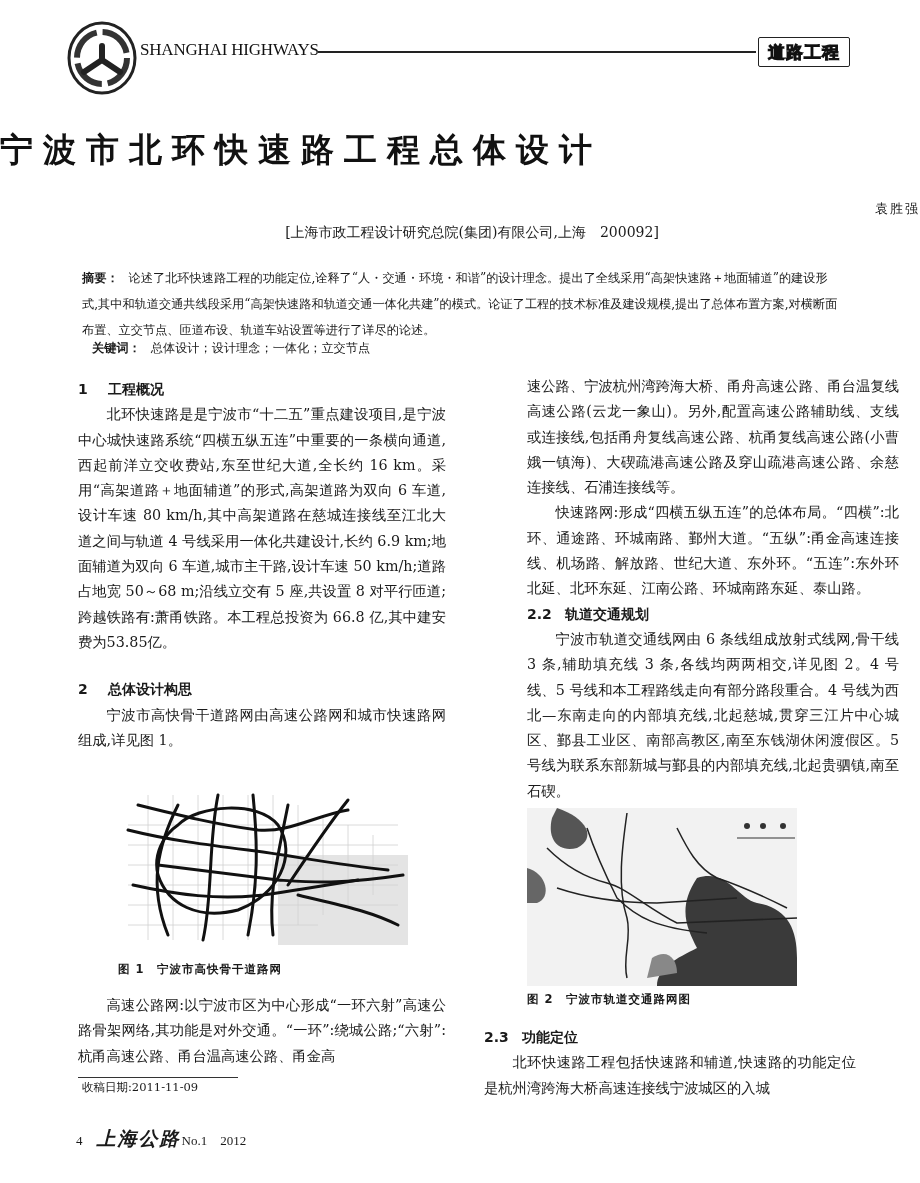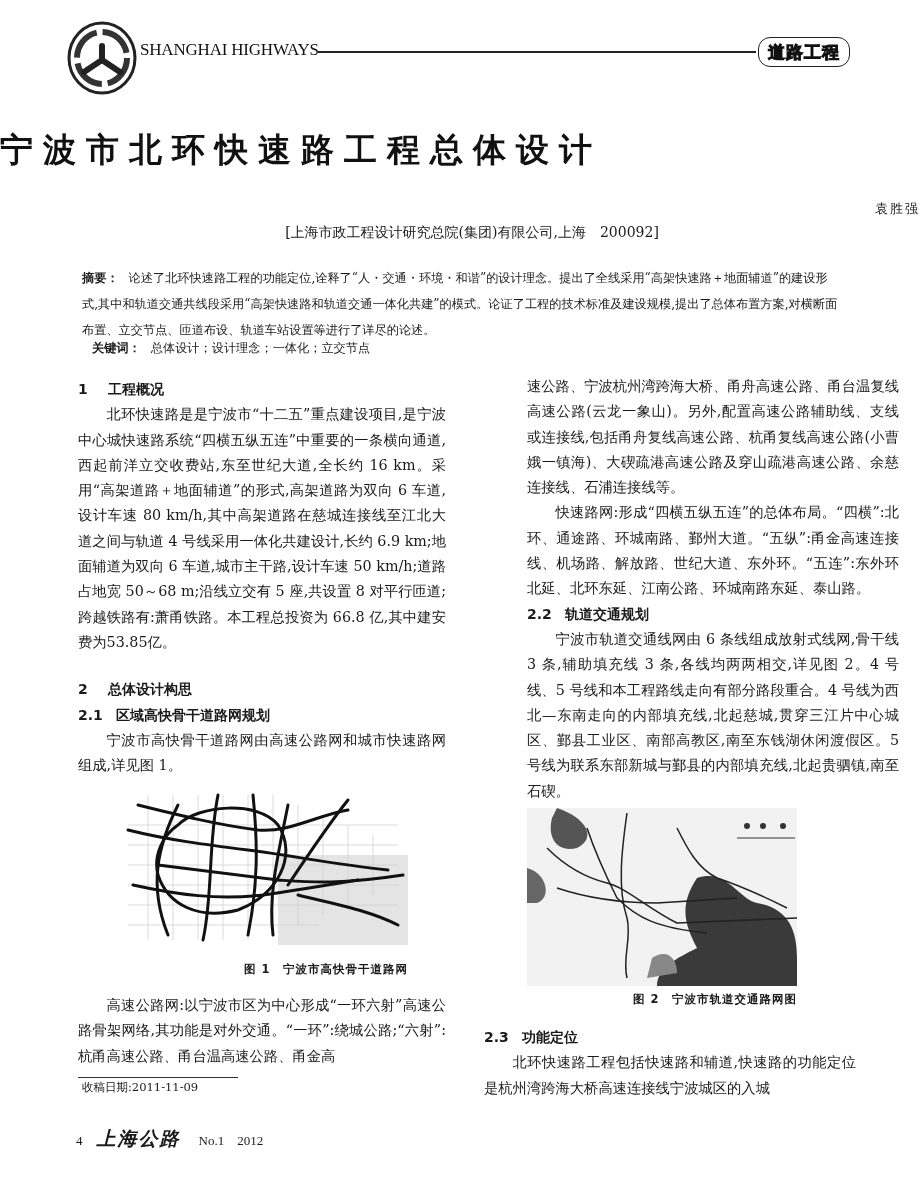--- a/index.html
+++ b/index.html
@@ -12,21 +12,21 @@
 
   
   .logo { left: 66px; top: 20px; width: 76px; height: 76px; }
   .journal-name {
     left: 140px; top: 40px; font-family: "Liberation Serif", serif;
     font-size: 17px; letter-spacing: -0.2px; color: #111;
   }
   .header-rule { left: 318px; top: 51px; width: 438px; height: 1.5px; background: #222; }
   .section-badge {
     left: 758px; top: 37px; width: 90px; height: 28px;
-    border: 1.5px solid #222; border-radius: 12px;
+    border: 1.5px solid #222; border-radius: 2px;
     font-family: "DejaVu Sans", sans-serif; font-size: 17px; font-weight: bold;
     color: #fff; -webkit-text-stroke: 1px #111; text-align: center; line-height: 28px;
     letter-spacing: 1px;
   }
 
   
   .title {
     left: 0; top: 128px; width: 920px; text-align: left;
     font-family: "DejaVu Sans", sans-serif; font-weight: bold; font-size: 33px;
     letter-spacing: 10px; color: #111;
@@ -55,27 +55,27 @@
   .heading { font-family: "DejaVu Sans", sans-serif; font-weight: bold; font-size: 14px; }
   .heading .num { display: inline-block; width: 30px; }
   .heading.sub .num { width: 38px; }
   .para { text-indent: 2em; margin: 0; }
   .para.noindent { text-indent: 0; }
 
   
   .figure-box { background: #fff; overflow: hidden; }
   .fig-caption {
     font-family: "DejaVu Sans", sans-serif; font-weight: bold; font-size: 11.5px;
-    text-align: right; letter-spacing: 1px;
+    text-align: left; letter-spacing: 1px;
   }
 
   .footnote-rule { left: 78px; top: 1077px; width: 160px; height: 1px; background: #333; }
   .footnote { left: 82px; top: 1080px; font-size: 11.5px; }
   .footer { left: 76px; top: 1126px; font-family: "Liberation Serif", serif; font-size: 13px; }
-  .footer .brand { font-family: "DejaVu Serif", serif; font-weight: bold; font-style: italic; font-size: 19px; margin: 0 18px 0 14px; letter-spacing: 2px; }
+  .footer .brand { font-family: "DejaVu Serif", serif; font-weight: bold; font-style: italic; font-size: 19px; margin: 0 1px 0 14px; letter-spacing: 2px; }
 </style>
 </head>
 <body>
 
 <div class="abs logo">
   <svg width="76" height="76" viewBox="0 0 76 76">
     <ellipse cx="36" cy="38" rx="33" ry="35" fill="none" stroke="#222" stroke-width="3"></ellipse>
     <ellipse cx="36" cy="38" rx="25" ry="26" fill="none" stroke="#333" stroke-width="6" stroke-dasharray="34 6"></ellipse>
     <path d="M36 26 L36 40 L18 52 M36 40 L54 52" fill="none" stroke="#222" stroke-width="6" stroke-linecap="round"></path>
   </svg>
@@ -95,23 +95,20 @@
   <span class="label">关键词：</span><span>总体设计；设计理念；一体化；立交节点</span>
 </div>
 
 <div class="abs col col-left" style="top:377px;">
   <div class="heading">
     <span class="num">1</span><span>工程概况</span>
   </div>
   <p class="para">北环快速路是是宁波市“十二五”重点建设项目,是宁波中心城快速路系统“四横五纵五连”中重要的一条横向通道,西起前洋立交收费站,东至世纪大道,全长约 16 km。采用“高架道路＋地面辅道”的形式,高架道路为双向 6 车道,设计车速 80 km/h,其中高架道路在慈城连接线至江北大道之间与轨道 4 号线采用一体化共建设计,长约 6.9 km;地面辅道为双向 6 车道,城市主干路,设计车速 50 km/h;道路占地宽 50～68 m;沿线立交有 5 座,共设置 8 对平行匝道;跨越铁路有:萧甬铁路。本工程总投资为 66.8 亿,其中建安费为53.85亿。</p>
   <div class="heading" style="margin-top:22px;">
     <span class="num">2</span><span>总体设计构思</span>
-  </div>
-  <div class="heading sub">
-    <span class="num">2.1</span><span>区域高快骨干道路网规划</span>
   </div>
   <p class="para">宁波市高快骨干道路网由高速公路网和城市快速路网组成,详见图 1。</p>
 </div>
 
 <div class="abs figure-box" style="left:118px; top:785px; width:290px; height:160px;">
   <svg width="290" height="160" viewBox="0 0 290 160">
     <rect x="160" y="70" width="130" height="90" fill="#e4e4e4"></rect>
     <g fill="none" stroke="#d0d0d0" stroke-width="0.8">
       <path d="M10 40 H280 M10 60 H280 M10 80 H280 M10 100 H280 M10 120 H280 M10 140 H200"></path>
       <path d="M30 10 V155 M55 10 V155 M80 10 V155 M105 10 V155 M130 10 V155 M155 10 V150 M180 20 V140 M205 30 V130 M230 40 V120 M255 50 V110"></path>

